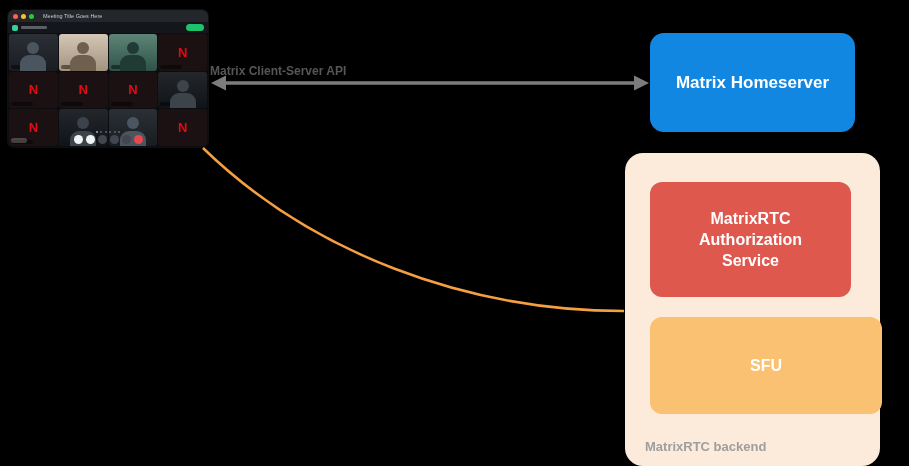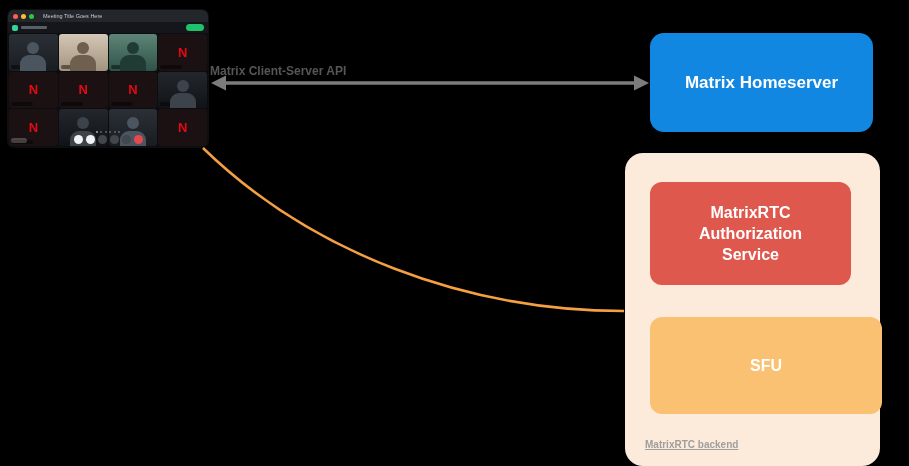--- a/index.html
+++ b/index.html
@@ -8,43 +8,43 @@
     font-family:"Liberation Sans",sans-serif;
   }
   
   #connector-svg{position:absolute;left:0;top:0;z-index:1;}
   .api-arrow-label{
     position:absolute;left:210px;top:64px;width:440px;text-align:left;
     font-size:12px;font-weight:600;color:#565656;z-index:2;
   }
   
   .homeserver-box{
-    position:absolute;left:650px;top:33px;width:223px;height:99px;z-index:3;
+    position:absolute;left:650px;top:33px;width:205px;height:99px;z-index:3;
     background:#1187e1;border-radius:14px;display:flex;align-items:center;justify-content:center;
     color:#fff;font-weight:700;font-size:17px;text-align:center;
   }
   
   .backend-box{
     position:absolute;left:625px;top:153px;width:255px;height:313px;z-index:2;
     background:#fcebda;border-radius:18px;
   }
   .auth-box{
-    position:absolute;left:650px;top:182px;width:201px;height:103px;z-index:3;
+    position:absolute;left:650px;top:182px;width:201px;height:115px;z-index:3;
     background:#de584e;border-radius:12px;display:flex;align-items:center;justify-content:center;
     color:#fff;font-weight:700;font-size:16px;line-height:1.32;text-align:center;padding:16px 26px;
     box-sizing:border-box;
   }
   .sfu-box{
     position:absolute;left:650px;top:317px;width:232px;height:97px;z-index:3;
     background:#fbc173;border-radius:12px;display:flex;align-items:center;justify-content:center;
     color:#fff;font-weight:700;font-size:16px;text-align:center;
   }
   .backend-label{
     position:absolute;left:645px;top:439px;z-index:3;
-    font-size:10px;font-weight:700;color:#9e9e9e;text-decoration:underline;
+    font-size:13px;font-weight:700;color:#9e9e9e;
   }
   
   .client-window{
     position:absolute;left:8px;top:10px;width:200px;height:137px;z-index:3;
     background:#0f1115;border-radius:6px;overflow:hidden;display:flex;flex-direction:column;
     box-shadow:0 0 0 1px rgba(255,255,255,0.06);
   }
   .chrome-bar{
     height:12px;background:#23262b;display:flex;align-items:center;flex:0 0 auto;padding:0 5px;
   }

